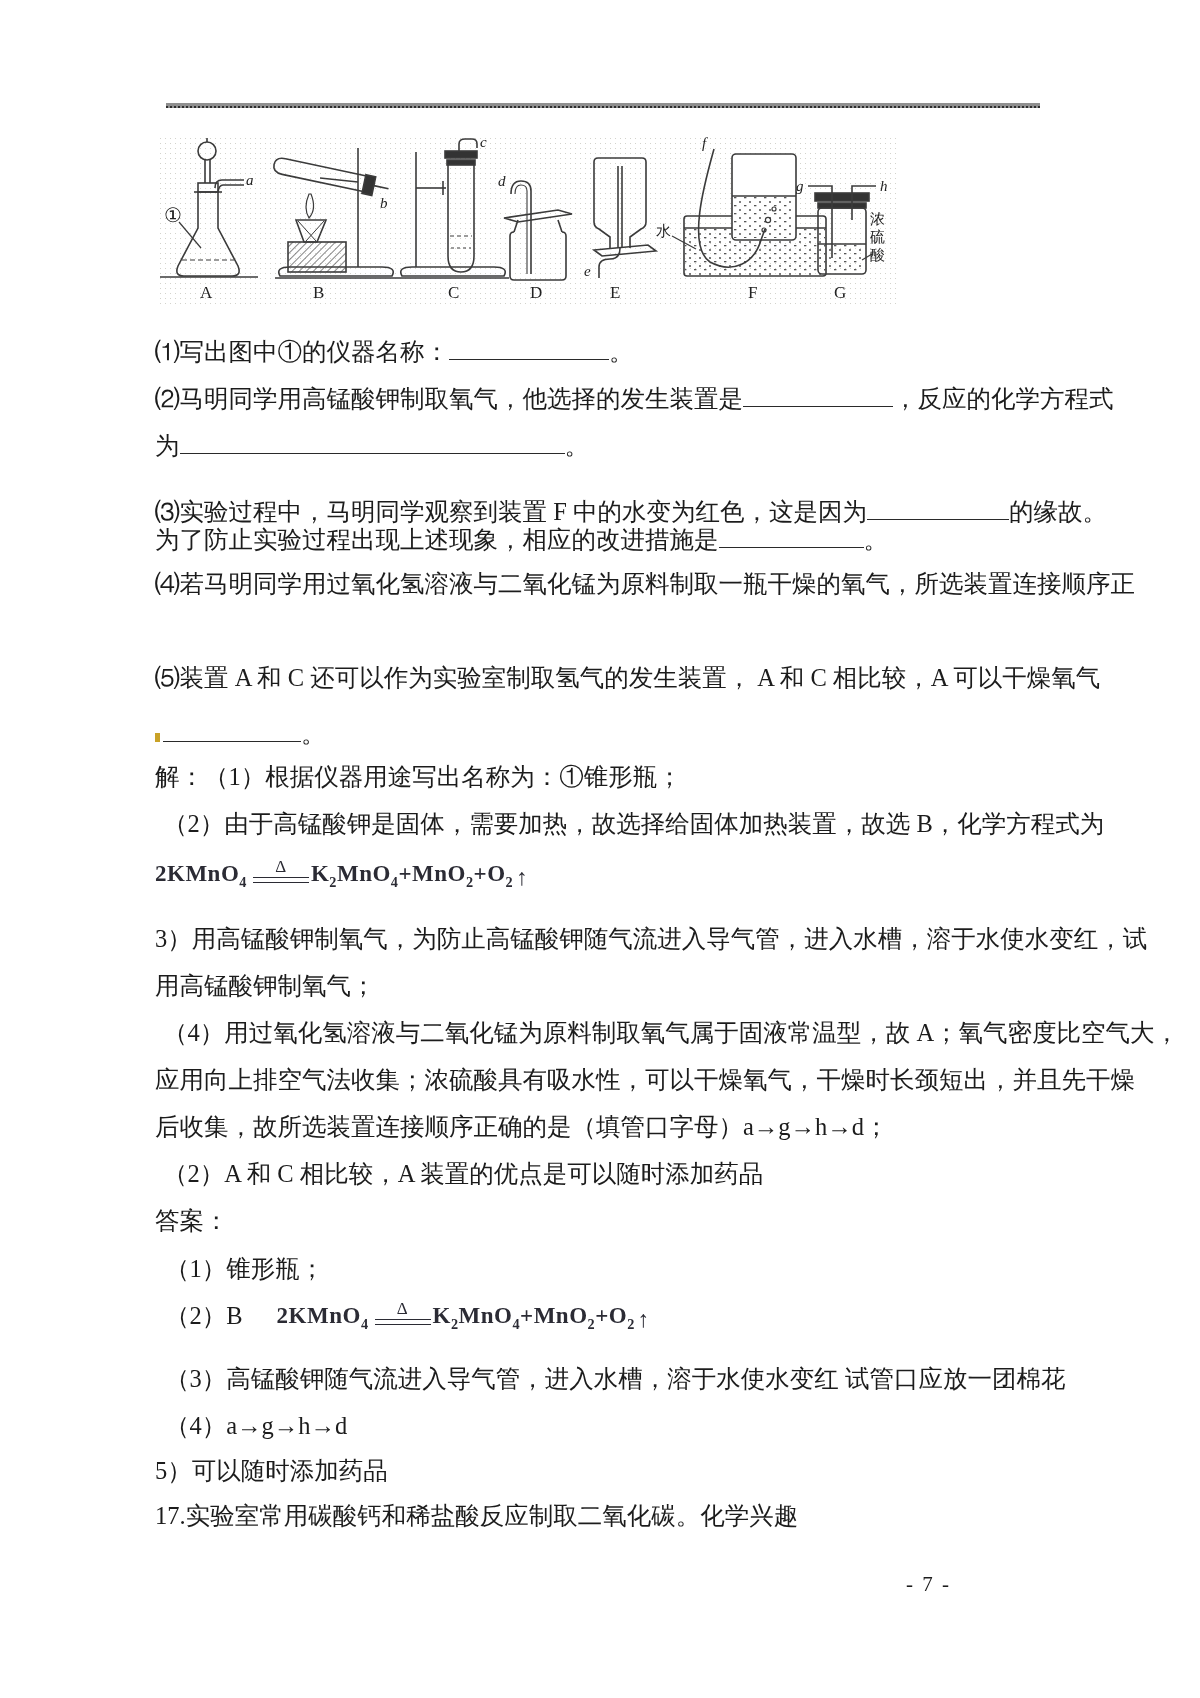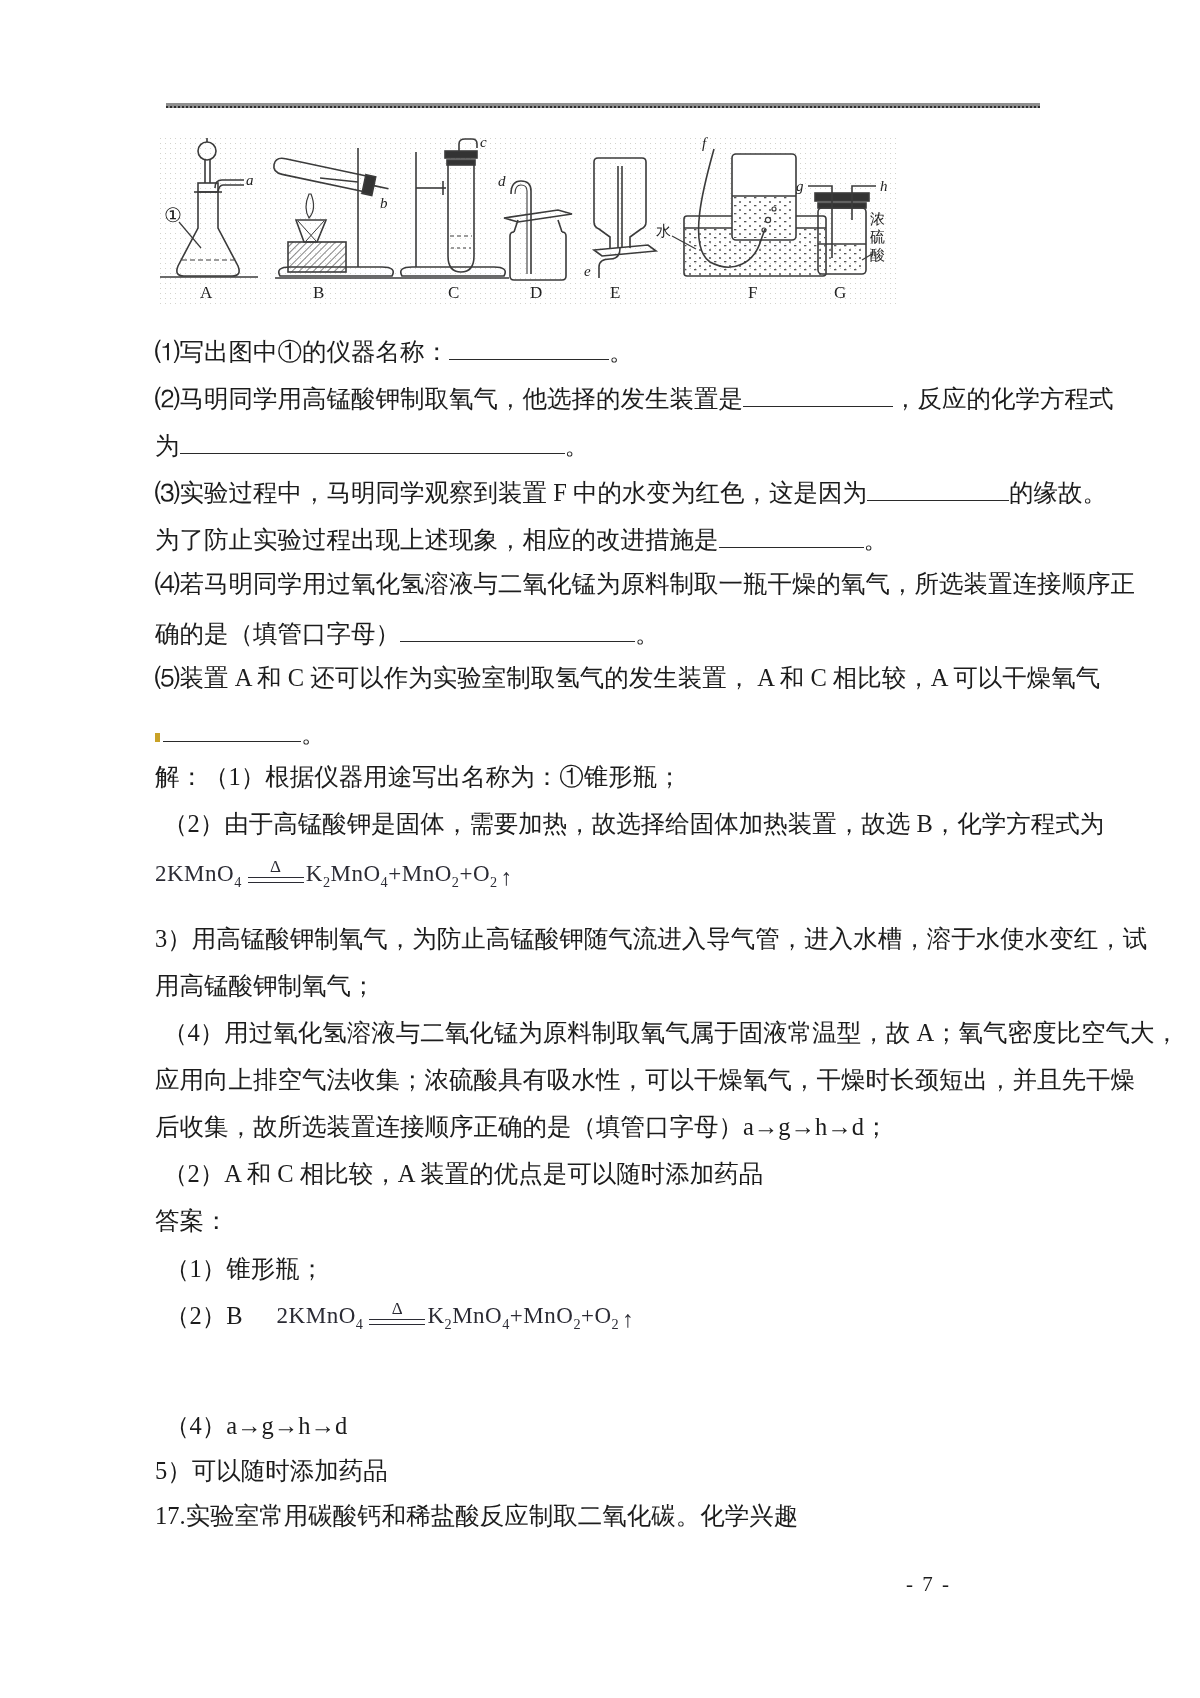--- a/index.html
+++ b/index.html
@@ -13,21 +13,21 @@
     background-image:radial-gradient(circle,#d3d3cc 0.6px,rgba(0,0,0,0) 0.7px);
     background-size:5px 5px;}
   .tline{position:absolute;left:155px;font-size:24.5px;line-height:1.25;
     white-space:nowrap;color:#1c1c1c;}
   .blank{display:inline-block;border-bottom:1.6px solid #2a2a2a;height:1em;
     vertical-align:baseline;}
   .mark{display:inline-block;width:5px;height:9px;background:#c9a227;margin-right:3px;}
   .equation{position:absolute;display:flex;align-items:flex-end;font-size:23px;
     color:#2b2b34;letter-spacing:0.5px;}
   .equation.inline{position:static;display:inline-flex;margin-left:34px;}
-  .eq-side{line-height:1.05;}
+  .eq-side{line-height:1.05;font-weight:bold;}
   .eq-side sub{font-size:0.62em;}
   .eq-cond{display:flex;flex-direction:column;align-items:center;margin:0 2px 7px 6px;}
   .eq-delta{font-size:17px;line-height:1;margin-bottom:2px;color:#2b2b34;}
   .eq-dline{width:56px;height:4px;border-top:1.7px solid #2b2b34;border-bottom:1.7px solid #2b2b34;}
   .eq-up{font-weight:bold;margin-left:3px;line-height:1.05;}
   .pagenum{position:absolute;left:906px;top:1572px;font-size:21px;color:#1c1c1c;letter-spacing:2px;}
   .a2row{display:flex;align-items:flex-end;}
   svg text{font-family:"Liberation Serif","DejaVu Serif",serif;fill:#222;}
   svg .port{font-size:15px;font-style:italic;}
   svg .cap{font-size:17px;}
@@ -168,31 +168,28 @@
 
   <div class="tline" style="top:334px">
     <span>⑴写出图中①的仪器名称：</span><span class="blank" style="width:160px"></span><span>。</span>
   </div>
   <div class="tline" style="top:381px">
     <span>⑵马明同学用高锰酸钾制取氧气，他选择的发生装置是</span><span class="blank" style="width:150px"></span><span>，反应的化学方程式</span>
   </div>
   <div class="tline" style="top:428px">
     <span>为</span><span class="blank" style="width:385px"></span><span>。</span>
   </div>
-  <div class="tline" style="top:475px">
+  <div class="tline" style="top:494px">
     <span>⑶实验过程中，马明同学观察到装置 F 中的水变为红色，这是因为</span><span class="blank" style="width:142px"></span><span>的缘故。</span>
   </div>
   <div class="tline" style="top:522px">
     <span>为了防止实验过程出现上述现象，相应的改进措施是</span><span class="blank" style="width:145px"></span><span>。</span>
   </div>
   <div class="tline" style="top:569px">
     <span>⑷若马明同学用过氧化氢溶液与二氧化锰为原料制取一瓶干燥的氧气，所选装置连接顺序正</span>
-  </div>
-  <div class="tline" style="top:616px">
-    <span>确的是（填管口字母）</span><span class="blank" style="width:235px"></span><span>。</span>
   </div>
   <div class="tline" style="top:663px">
     <span>⑸装置 A 和 C 还可以作为实验室制取氢气的发生装置， A 和 C 相比较，A 可以干燥氧气</span>
   </div>
   <div class="tline" style="top:716px">
     <span class="mark"></span><span class="blank" style="width:138px"></span><span>。</span>
   </div>
 
   <div class="tline" style="top:762px">
     <span>解：（1）根据仪器用途写出名称为：①锥形瓶；</span>
@@ -241,20 +238,23 @@
     <span class="equation inline">
       <span class="eq-side"><span>2KMnO</span><sub>4</sub></span>
       <span class="eq-cond">
         <span class="eq-delta">Δ</span>
         <span class="eq-dline"></span>
       </span>
       <span class="eq-side"><span>K</span><sub>2</sub><span>MnO</span><sub>4</sub><span>+MnO</span><sub>2</sub><span>+O</span><sub>2</sub></span>
       <span class="eq-up">↑</span>
     </span>
   </div>
+  <div class="tline" style="top:1364px;left:165px">
+    <span>（3）高锰酸钾随气流进入导气管，进入水槽，溶于水使水变红 试管口应放一团棉花</span>
+  </div>
   <div class="tline" style="top:1411px;left:165px">
     <span>（4）a→g→h→d</span>
   </div>
   <div class="tline" style="top:1456px">
     <span>5）可以随时添加药品</span>
   </div>
 
   <div class="tline" style="top:1501px">
     <span>17.实验室常用碳酸钙和稀盐酸反应制取二氧化碳。化学兴趣</span>
   </div>

